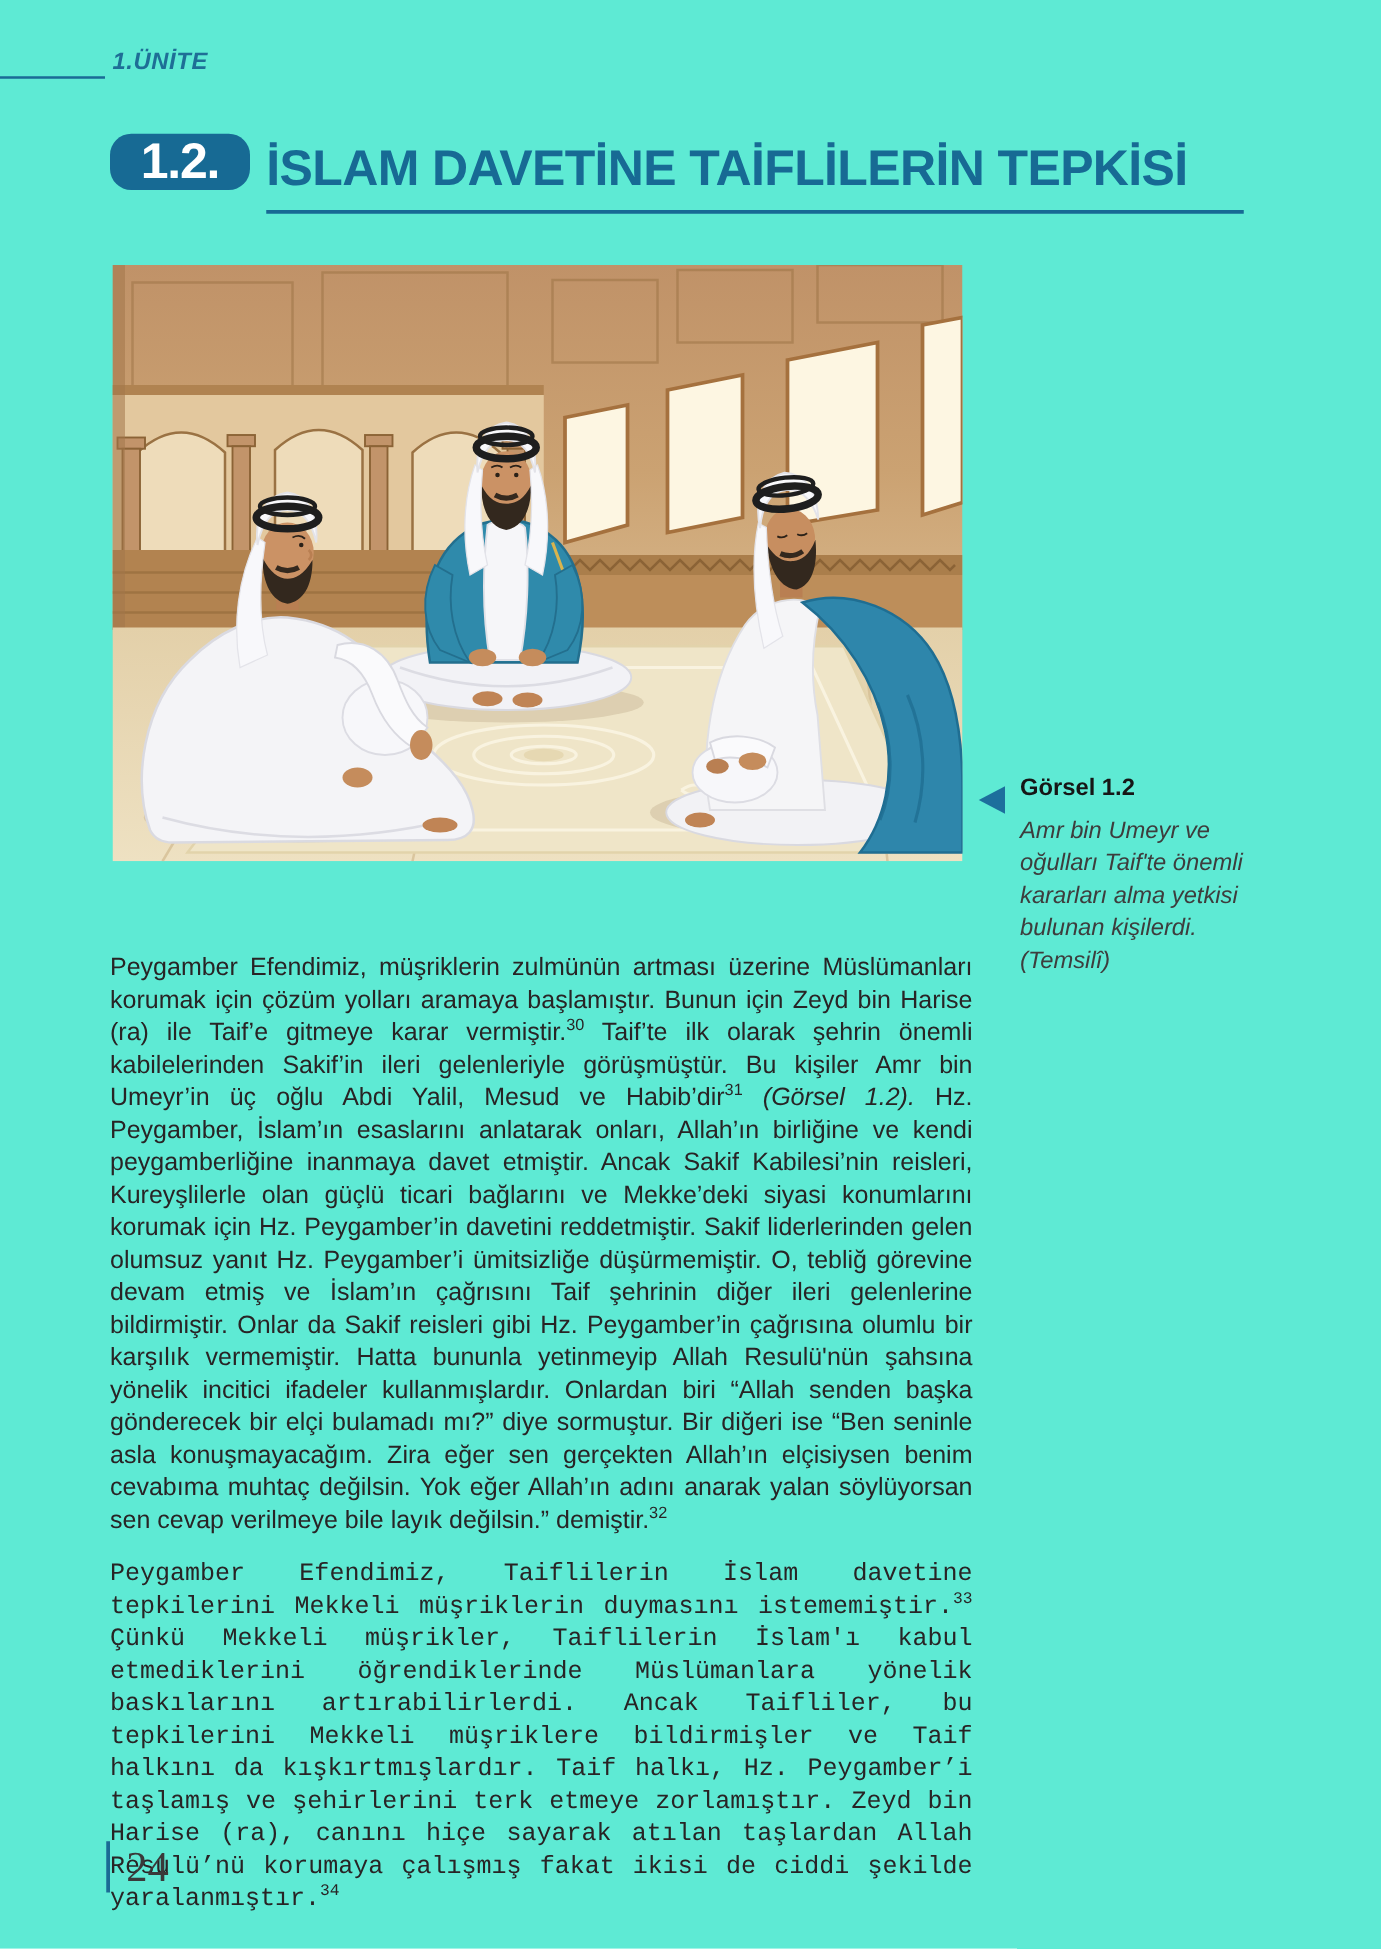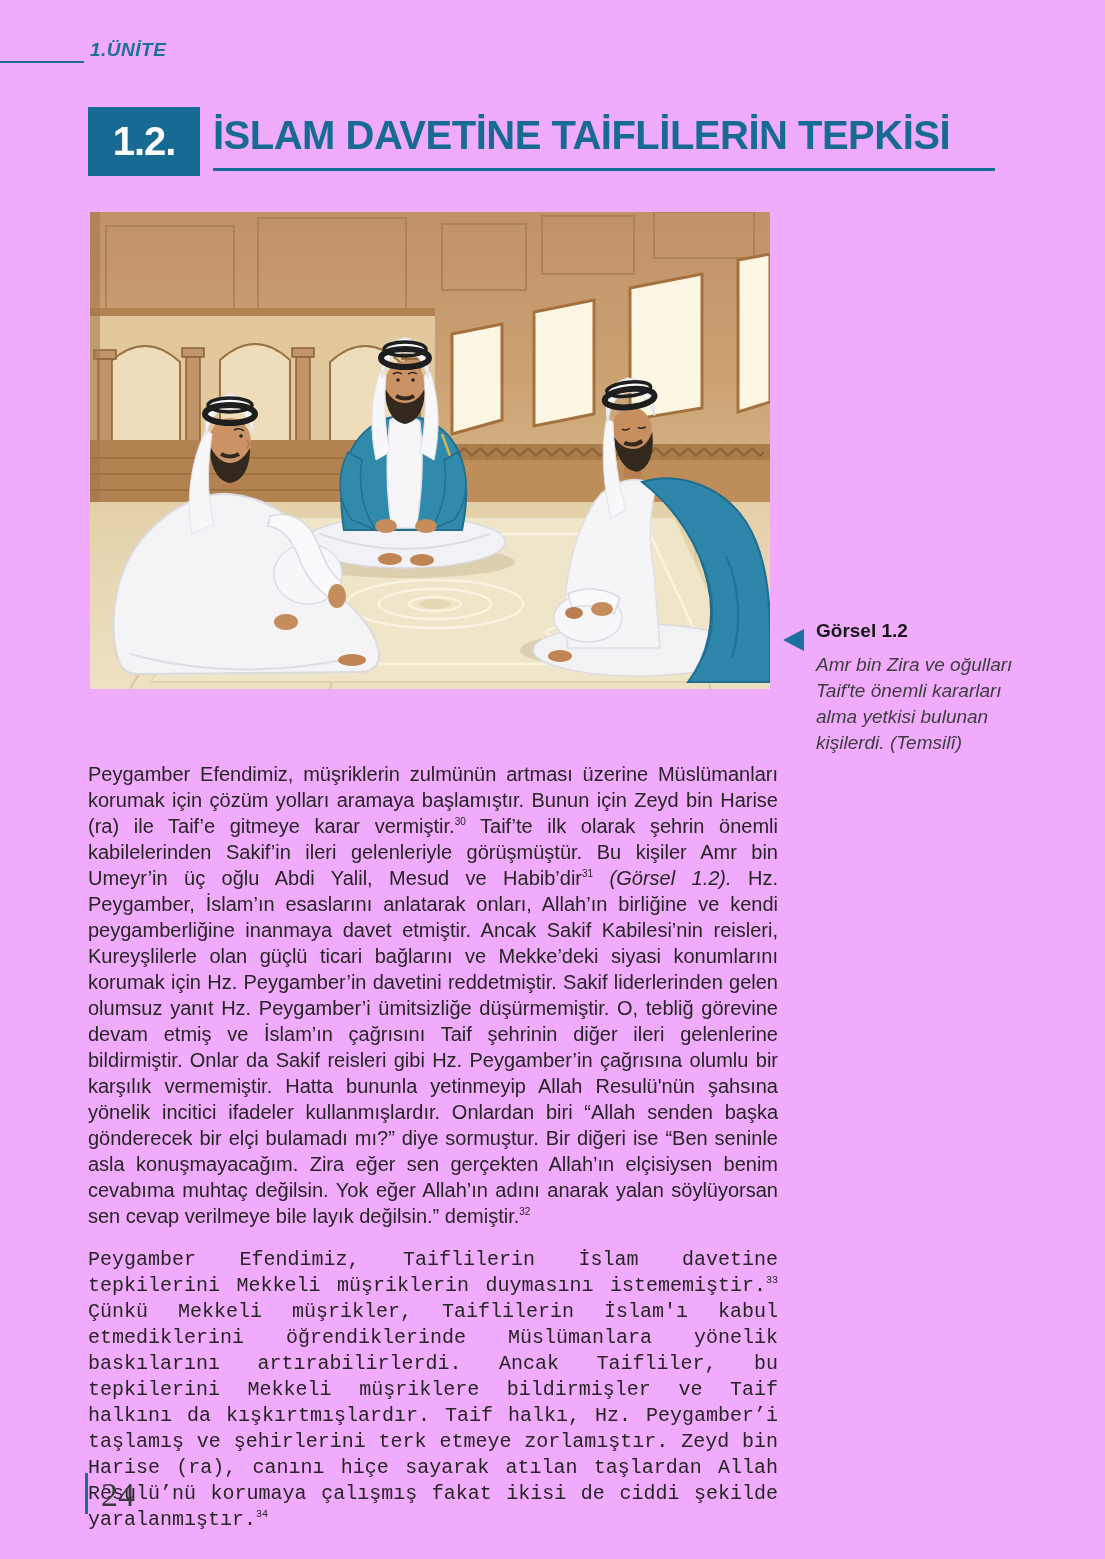--- a/index.html
+++ b/index.html
@@ -1,41 +1,41 @@
 <!DOCTYPE html>
 <html lang="tr"><head>
 <meta charset="utf-8">
 <style>
   html,body{margin:0;padding:0;background:#ffffff;}
   .page{
-    position:relative;width:1105px;height:1559px;background:#f0abfc;overflow:hidden;
+    position:relative;width:1105px;height:1559px;background:#5eead4;overflow:hidden;
     font-family:"Liberation Sans","DejaVu Sans",sans-serif;color:#282425;
   }
   
   .unit-rule{position:absolute;left:0;top:61px;width:84px;height:2px;background:#1a6b95;}
   .unit-label{position:absolute;left:90px;top:39px;font-size:19px;font-weight:bold;font-style:italic;color:#1e6e96;letter-spacing:.5px;}
   
-  .sec-box{position:absolute;left:88px;top:107px;width:112px;height:69px;background:#176a94;
-    display:flex;align-items:center;justify-content:center;}
+  .sec-box{position:absolute;left:88px;top:107px;width:112px;height:45px;background:#176a94;
+    display:flex;align-items:center;justify-content:center;border-radius:17px;}
   .sec-num{color:#fff;font-size:40px;font-weight:bold;letter-spacing:-1px;}
   .sec-title{position:absolute;left:213px;top:113px;width:790px;font-size:40px;font-weight:bold;color:#176a94;letter-spacing:-0.5px;white-space:nowrap;}
   .sec-rule{position:absolute;left:213px;top:168px;width:782px;height:3px;background:#176a94;}
   
   .figure{position:absolute;left:90px;top:212px;width:680px;height:477px;}
   .figure svg{display:block;}
   .cap-arrow{position:absolute;left:783px;top:629px;width:0;height:0;
     border-top:11px solid transparent;border-bottom:11px solid transparent;border-right:21px solid #1d6f9c;}
   .caption{position:absolute;left:816px;top:620px;width:205px;}
   .cap-title{font-size:19px;font-weight:bold;color:#161616;margin-bottom:10px;}
   .cap-body{font-size:19px;font-style:italic;color:#3d3d3d;line-height:26px;}
   
   .article{position:absolute;left:88px;top:761px;width:690px;font-size:20px;line-height:26px;text-align:justify;color:#282425;}
   .article p{margin:0 0 0 0;}
   .article p + p{margin-top:18px;font-family:Liberation Mono, monospace;}
-  .article sup{font-size:10px;line-height:0;vertical-align:super;}
+  .article sup{font-size:13px;line-height:0;vertical-align:super;}
   .article .it{font-style:italic;}
   
   .pagenum-bar{position:absolute;left:85px;top:1473px;width:3px;height:41px;background:#1a6b95;}
   .pagenum{position:absolute;left:101px;top:1476px;font-family:"Liberation Serif","DejaVu Serif",serif;font-size:34px;color:#3a3a3a;}
 </style>
 </head>
 <body>
 
 <div class="page">
 
@@ -197,21 +197,21 @@
         <path d="M116,224 C113,198 125,184 140,182 C155,184 165,198 163,222 C159,204 151,196 140,196 C129,196 120,204 116,224 Z" fill="#f8f8fb" stroke="#e3e3e9" stroke-width="1.5"></path>
         <ellipse cx="140" cy="202" rx="25" ry="9" fill="none" stroke="#1e1e1e" stroke-width="6"></ellipse>
         <ellipse cx="140" cy="193" rx="22" ry="7" fill="none" stroke="#1e1e1e" stroke-width="3.5"></ellipse>
       </g>
     </svg>
   </div>
 
   <div class="cap-arrow"></div>
   <div class="caption">
     <div class="cap-title">Görsel 1.2</div>
-    <div class="cap-body">Amr bin Zira ve oğulları Taif'te önemli kararları alma yetkisi bulunan kişilerdi. (Temsilî)</div>
+    <div class="cap-body">Amr bin Umeyr ve oğulları Taif'te önemli kararları alma yetkisi bulunan kişilerdi. (Temsilî)</div>
   </div>
 
   <div class="article">
     <p><span>Peygamber Efendimiz, müşriklerin zulmünün artması üzerine Müslümanları korumak için çözüm yolları aramaya başlamıştır. Bunun için Zeyd bin Harise (ra) ile Taif’e gitmeye karar vermiştir.</span><sup>30</sup><span> Taif’te ilk olarak şehrin önemli kabilelerinden Sakif’in ileri gelenleriyle görüşmüştür. Bu kişiler Amr bin Umeyr’in üç oğlu Abdi Yalil, Mesud ve Habib’dir</span><sup>31</sup><span class="it"> (Görsel 1.2).</span><span> Hz. Peygamber, İslam’ın esaslarını anlatarak onları, Allah’ın birliğine ve kendi peygamberliğine inanmaya davet etmiştir. Ancak Sakif Kabilesi’nin reisleri, Kureyşlilerle olan güçlü ticari bağlarını ve Mekke’deki siyasi konumlarını korumak için Hz. Peygamber’in davetini reddetmiştir. Sakif liderlerinden gelen olumsuz yanıt Hz. Peygamber’i ümitsizliğe düşürmemiştir. O, tebliğ görevine devam etmiş ve İslam’ın çağrısını Taif şehrinin diğer ileri gelenlerine bildirmiştir. Onlar da Sakif reisleri gibi Hz. Peygamber’in çağrısına olumlu bir karşılık vermemiştir. Hatta bununla yetinmeyip Allah Resulü'nün şahsına yönelik incitici ifadeler kullanmışlardır. Onlardan biri “Allah senden başka gönderecek bir elçi bulamadı mı?” diye sormuştur. Bir diğeri ise “Ben seninle asla konuşmayacağım. Zira eğer sen gerçekten Allah’ın elçisiysen benim cevabıma muhtaç değilsin. Yok eğer Allah’ın adını anarak yalan söylüyorsan sen cevap verilmeye bile layık değilsin.” demiştir.</span><sup>32</sup></p>
     <p><span>Peygamber Efendimiz, Taiflilerin İslam davetine tepkilerini Mekkeli müşriklerin duymasını istememiştir.</span><sup>33</sup><span> Çünkü Mekkeli müşrikler, Taiflilerin İslam'ı kabul etmediklerini öğrendiklerinde Müslümanlara yönelik baskılarını artırabilirlerdi. Ancak Taifliler, bu tepkilerini Mekkeli müşriklere bildirmişler ve Taif halkını da kışkırtmışlardır. Taif halkı, Hz. Peygamber’i taşlamış ve şehirlerini terk etmeye zorlamıştır. Zeyd bin Harise (ra), canını hiçe sayarak atılan taşlardan Allah Resulü’nü korumaya çalışmış fakat ikisi de ciddi şekilde yaralanmıştır.</span><sup>34</sup></p>
   </div>
 
   <div class="pagenum-bar"></div>
   <div class="pagenum">24</div>
 

